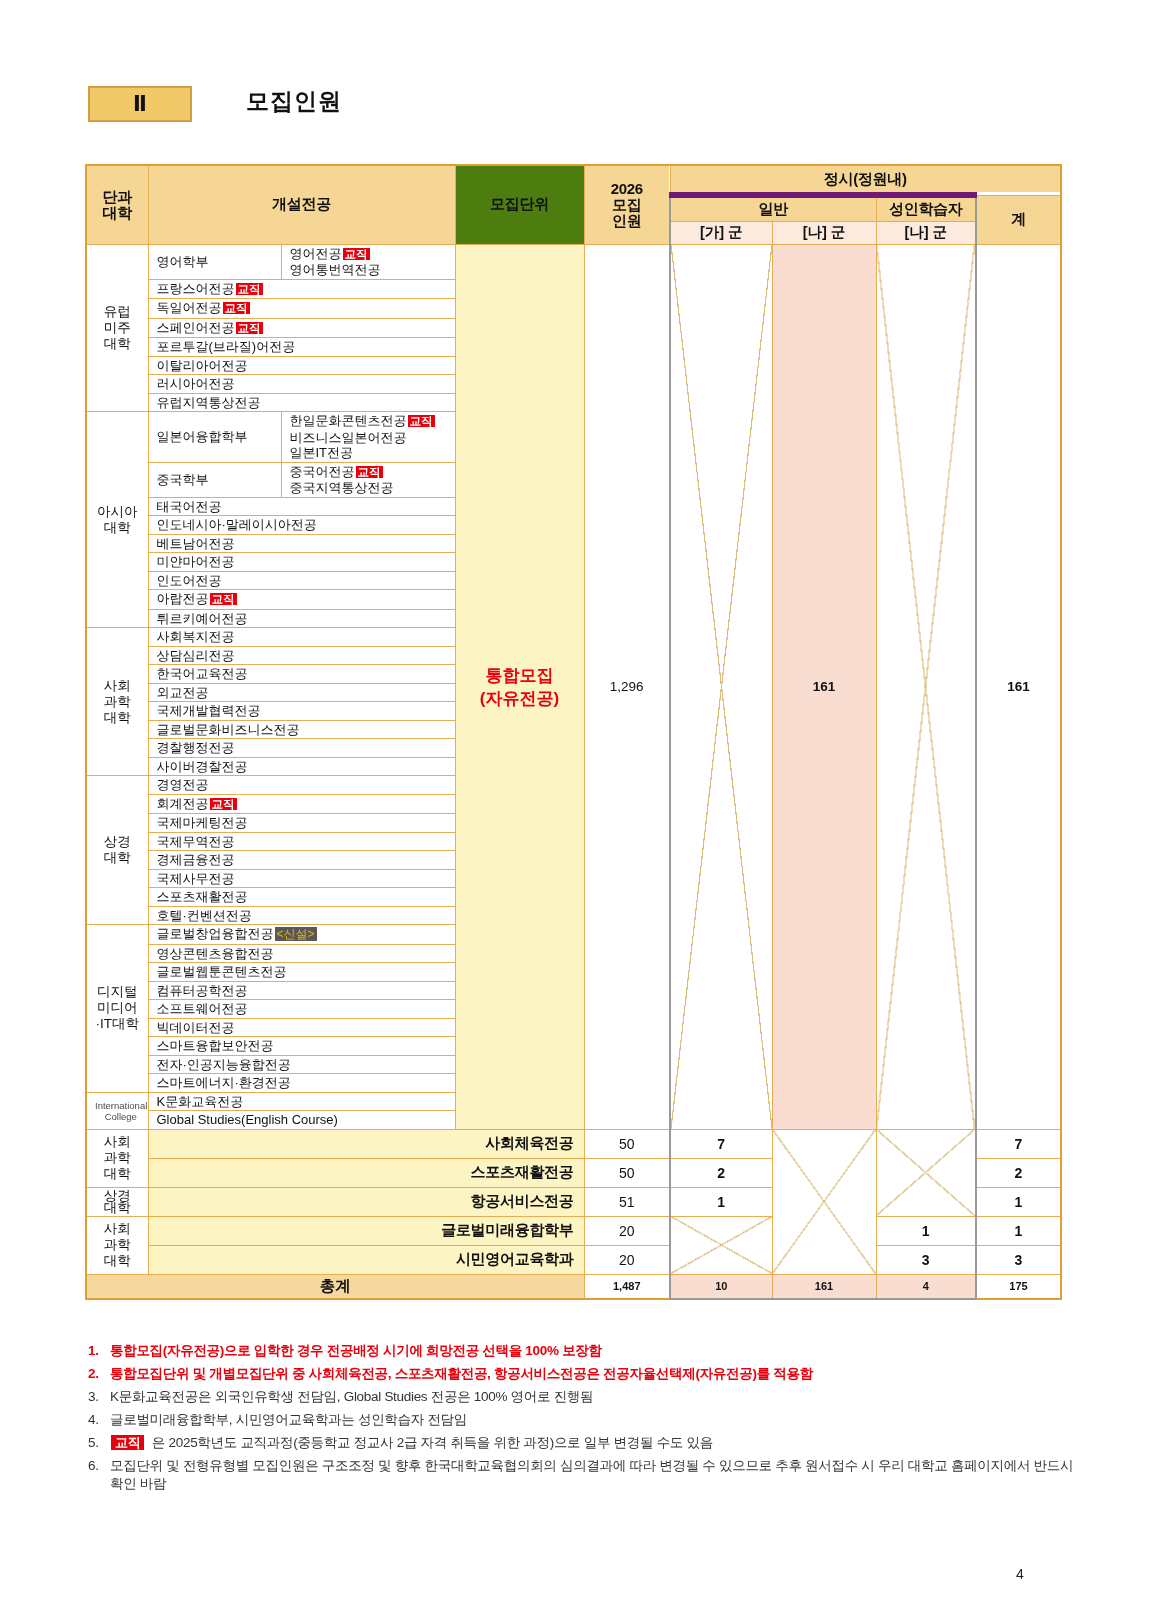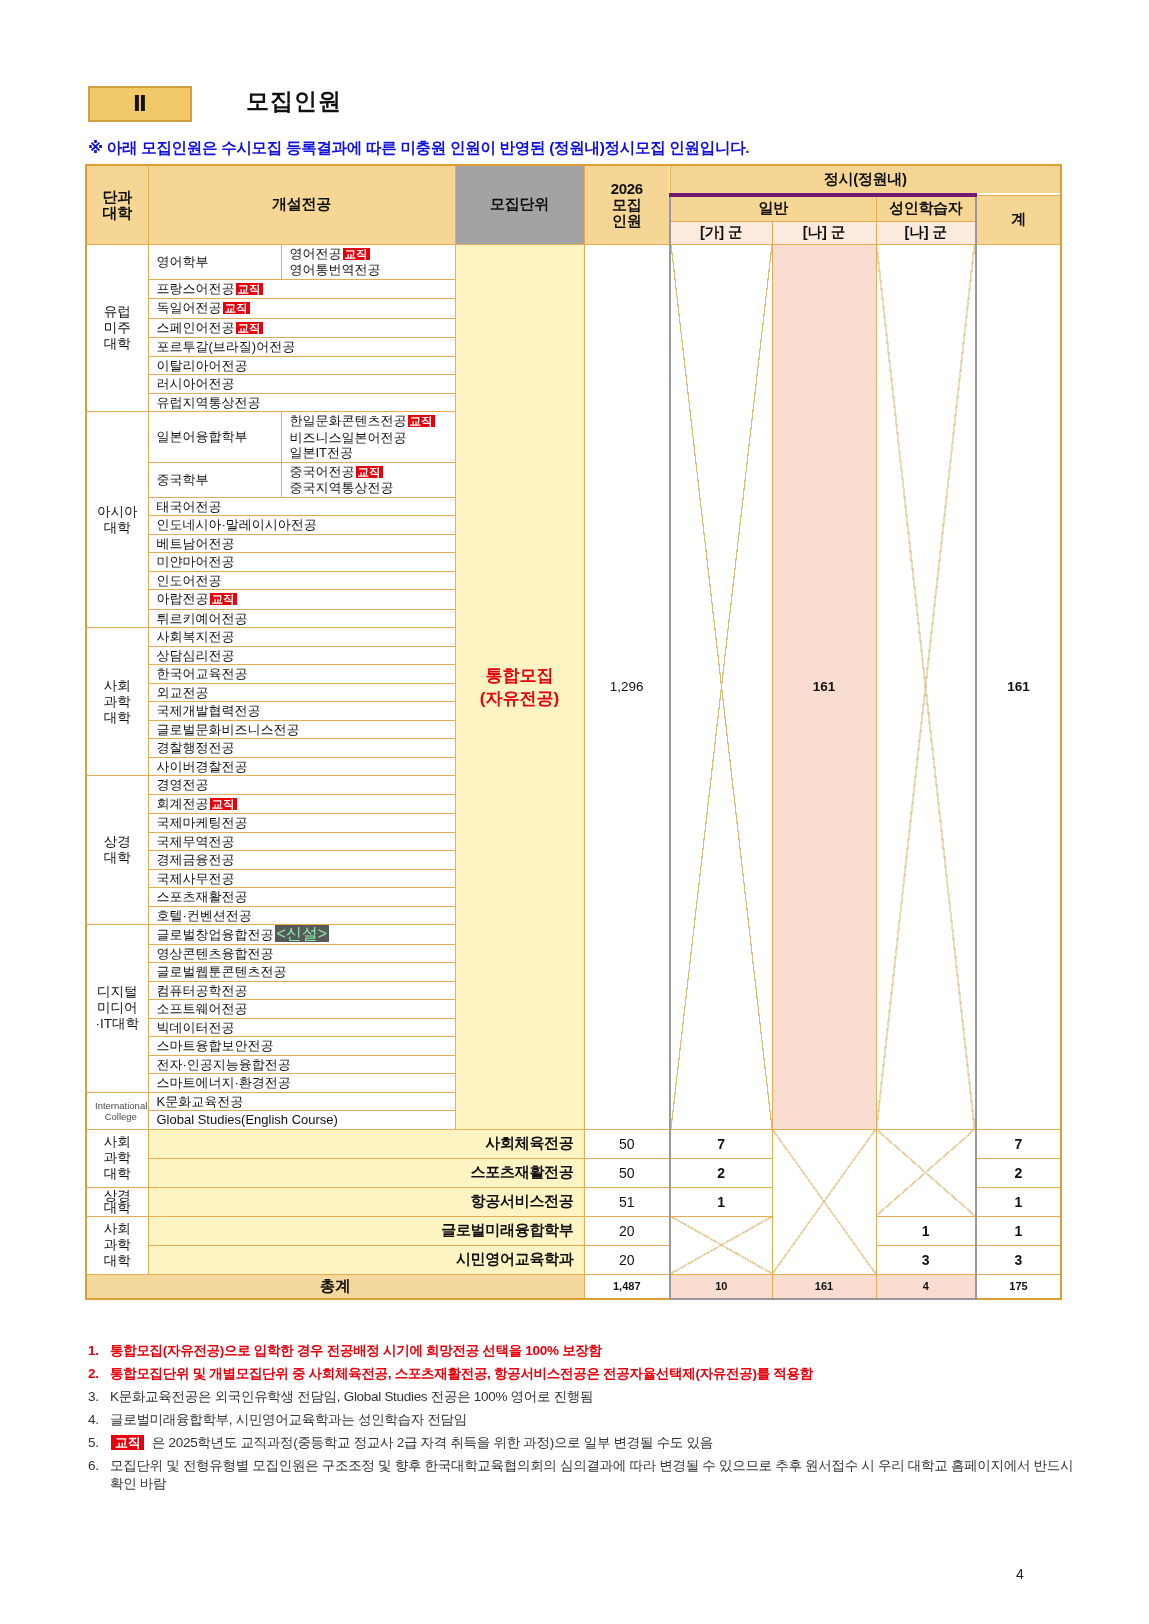--- a/index.html
+++ b/index.html
@@ -10,49 +10,49 @@
   #title-box{position:absolute;left:88px;top:86px;width:100px;height:32px;background:#f2c969;border:2px solid #cf9f44;display:flex;align-items:center;justify-content:center;font-size:21px;font-weight:700;color:#111;}
   #page-title{position:absolute;left:246px;top:86px;font-size:23px;font-weight:700;letter-spacing:1px;}
   #note-line{position:absolute;left:88px;top:138px;font-size:15.5px;font-weight:700;color:#1010e0;letter-spacing:-0.3px;}
 
   
   #table-wrap{position:absolute;left:85px;top:164px;}
   table{border-collapse:collapse;table-layout:fixed;width:975px;border:2px solid #dd9e33;}
   th,td{border:1px solid #e6ad53;overflow:hidden;vertical-align:middle;}
   th{font-weight:700;}
   .hh{background:#f6d694;font-size:15px;letter-spacing:-0.3px;}
-  .unithead{background:#a3a3a3;}
+  .unithead{background:#4d7c0f;}
   .sub{background:#fceade;font-size:14.5px;font-weight:700;}
   .pre{white-space:pre-line;}
   thead tr:nth-child(1){height:30px;}
   thead tr:nth-child(2){height:26px;}
   thead tr:nth-child(3){height:23px;}
   .hcq{line-height:16px;margin-top:24px;}
 
   .college{background:#fff;text-align:center;font-size:13.5px;line-height:16px;white-space:pre-line;}
   .college.intl{font-size:9.5px;color:#4d4d4d;line-height:11px;padding-left:8px;}
   .college.compact{line-height:11.5px;}
   .cell{font-size:13px;line-height:15.5px;padding:1px 4px 1px 8px;text-align:left;background:#fff;}
   .mline{white-space:nowrap;}
   .badge-red{background:#e8000c;color:#fff;font-size:11.5px;font-weight:700;padding:0 2px;margin-left:1px;}
-  .badge-dark{background:#595959;color:#86efac;font-size:16px;font-weight:400;padding:0 2px;margin-left:1px;}
+  .badge-dark{background:#595959;color:#eab308;font-size:12px;font-weight:400;padding:0 2px;margin-left:1px;}
 
   .unitbig{background:#fdf4c4;color:#e8000c;font-weight:700;font-size:17px;text-align:center;white-space:pre-line;line-height:23px;}
   .num{background:#fff;text-align:center;font-size:13.5px;}
   .bold{font-weight:700;}
   .pinknum{background:#f9ddd0;text-align:center;font-size:13.5px;font-weight:700;}
 
   .xcell{padding:0;background-color:#fff;background-image:
     linear-gradient(to top right, transparent calc(50% - 0.6px), #d9bd7a calc(50% - 0.6px), #d9bd7a calc(50% + 0.6px), transparent calc(50% + 0.6px)),
     linear-gradient(to bottom right, transparent calc(50% - 0.6px), #d9bd7a calc(50% - 0.6px), #d9bd7a calc(50% + 0.6px), transparent calc(50% + 0.6px));}
 
   
   .gbl{border-left:2px solid #999;}
   .gbr{border-right:2px solid #999;}
-  .gbt{border-top:4px solid #701a75;font-family:Liberation Mono, monospace;}
+  .gbt{border-top:6px solid #701a75;font-family:Liberation Mono, monospace;}
   .gbb{border-bottom:2px solid #999;}
 
   .brow{height:29px;}
   .b-unit{background:#fdf4c4;text-align:right;padding-right:10px;font-weight:700;font-size:15px;letter-spacing:-0.3px;}
   .b-num{background:#fff;text-align:center;font-size:14px;}
   .b-num.pinknum{font-weight:700;}
   .trow{height:24px;}
   .t-label{background:#f4d89e;text-align:center;font-weight:700;font-size:15.5px;}
   .t-num{text-align:center;font-weight:700;font-size:11px;background:#fff;}
   .t-num.pinknum{background:#f9ddd0;}
@@ -69,21 +69,20 @@
   #page-num{position:absolute;left:1016px;top:1566px;font-size:14px;color:#222;}
 </style>
 </head>
 <body>
 
 <div id="page">
   <div id="title-box">
     <span>Ⅱ</span>
   </div>
   <div id="page-title">모집인원</div>
-  <div id="note-line">※ 아래 모집인원은 수시모집 등록결과에 따른 미충원 인원이 반영된 (정원내)정시모집 인원입니다.</div>
 
   <div id="table-wrap">
     <table id="main-table">
         <colgroup>
           <col style="width: 62px;">
           <col style="width: 133px;">
           <col style="width: 174px;">
           <col style="width: 129px;">
           <col style="width: 86px;">
           <col style="width: 102px;">

